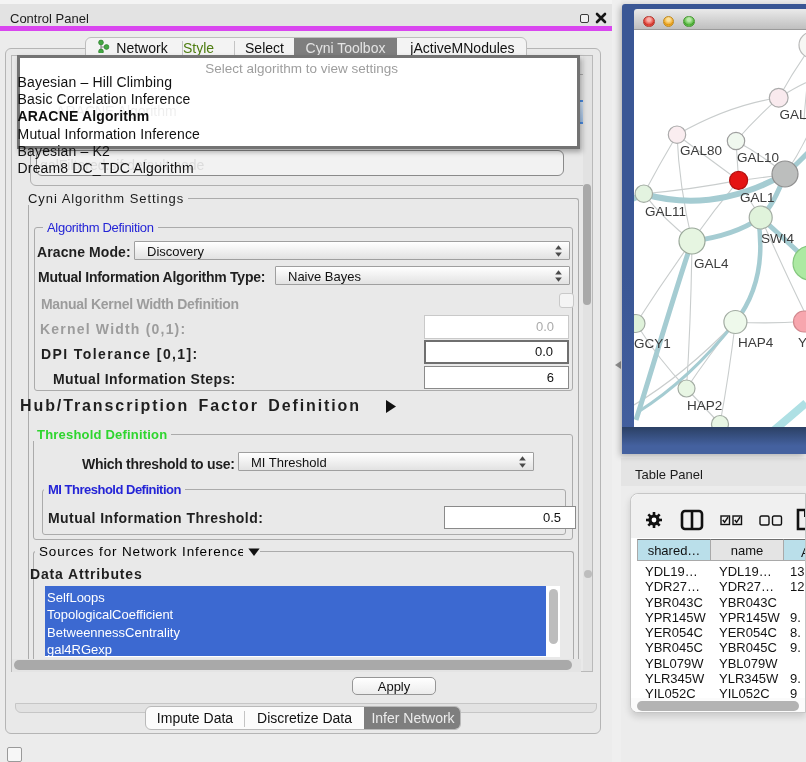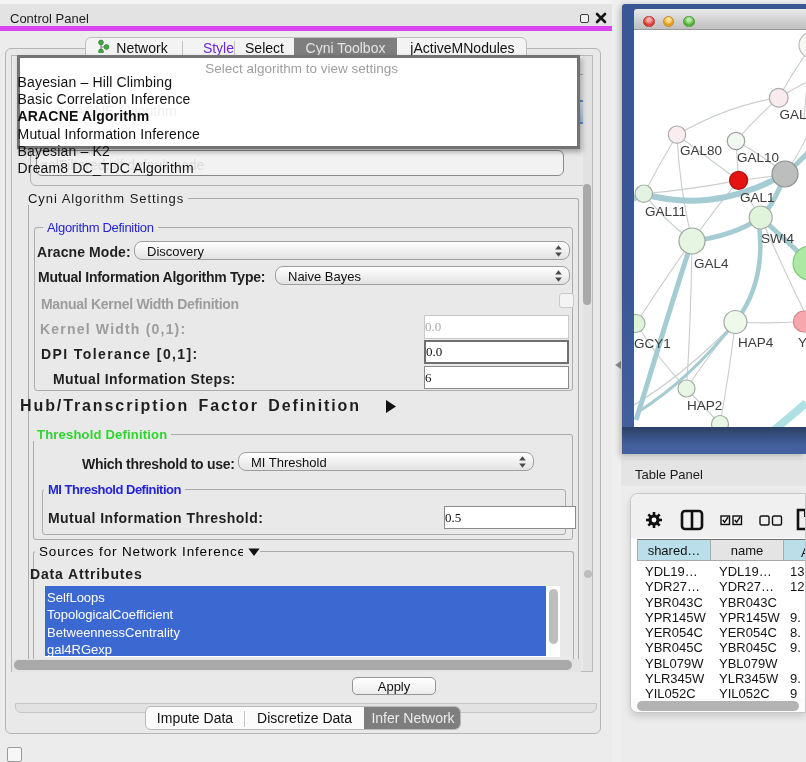--- a/index.html
+++ b/index.html
@@ -2,47 +2,47 @@
 <html><head>
 <meta charset="utf-8">
 <style>
 * { margin:0; padding:0; box-sizing:border-box; }
 html,body { width:806px; height:762px; overflow:hidden; }
 body { font-family:"Liberation Sans", sans-serif; background:#ECECEC; position:relative; }
 .abs { position:absolute; }
 .lbl { position:absolute; font-size:14px; font-weight:bold; color:#1F1F1F; white-space:nowrap; letter-spacing:0.1px; }
 .grp { position:absolute; border:1px solid #ABABAB; border-radius:3px; }
 .gtl { position:absolute; background:#E9E9E9; padding:0 4px; font-size:12.5px; white-space:nowrap; line-height:13px; }
-.combo { position:absolute; border:1px solid #9F9F9F; border-radius:8px;
+.combo { position:absolute; border:1px solid #9F9F9F; border-radius:1px;
   background:linear-gradient(#FFFFFF,#F2F2F2 45%,#E2E2E2); font-size:13px; color:#111;text-align:right; }
 .combo .t { position:absolute; left:12px; top:50%; transform:translateY(-50%); white-space:nowrap; }
 .combo svg.ar { position:absolute; right:6px; top:50%; transform:translateY(-50%); }
-.inp { position:absolute; background:#fff; font-size:13px; color:#111; text-align:left;
-  padding-right:14px; line-height:21px;font-family:Liberation Serif, serif; }
+.inp { position:absolute; background:#fff; font-size:13px; color:#111; text-align:right;
+  padding-right:14px; line-height:21px; }
 </style>
 </head>
 <body>
 
 <div class="abs" style="left:0;top:0;width:613px;height:762px;background:#ECECEC;">
   <div class="abs" style="left:0;top:0;width:613px;height:4px;background:#F4F4F4;"></div>
 
   <div class="abs" style="left:0;top:4px;width:613px;height:27px;background:#E3E3E3;border-bottom:5px solid #d946ef;">
     <div class="abs" style="left:10px;top:7px;font-size:13px;color:#1C1C1C;">Control Panel</div>
     <div class="abs" style="left:580px;top:10px;width:9px;height:9px;border:1.5px solid #3A3A3A;border-radius:2px;background:#F0F0F0;"></div>
     <svg class="abs" style="left:595px;top:8px;" width="12" height="12" viewBox="0 0 12 12">
       <path d="M2 2 L10 10 M10 2 L2 10" stroke="#151515" stroke-width="2.6" stroke-linecap="round"></path>
     </svg>
   </div>
 
   <div class="abs" style="left:5px;top:48px;width:596px;height:686px;background:#E9E9E9;border:1px solid #B5B5B5;border-radius:6px;"></div>
 
   <div class="abs" style="left:85px;top:37px;width:442px;height:21px;background:#F3F3F3;border:1px solid #BDBDBD;border-radius:6px 6px 0 0;overflow:hidden;font-size:14px;">
     <div class="abs" style="left:0;top:0;width:96px;height:21px;color:#111;line-height:21px;text-align:center;padding-left:16px;">Network</div>
     <div class="abs" style="left:96px;top:3px;width:1px;height:15px;background:#C4C4C4;"></div>
-    <div class="abs" style="left:97px;top:0;width:51px;height:21px;color:#6d28d9;line-height:21px;text-align:right;">Style</div>
+    <div class="abs" style="left:97px;top:0;width:51px;height:21px;color:#4d7c0f;line-height:21px;text-align:left;">Style</div>
     <div class="abs" style="left:148px;top:3px;width:1px;height:15px;background:#C4C4C4;"></div>
     <div class="abs" style="left:149px;top:0;width:59px;height:21px;color:#111;line-height:21px;text-align:center;">Select</div>
     <div class="abs" style="left:208px;top:0;width:103px;height:21px;background:#7E7E7E;color:#E4E4E4;line-height:21px;text-align:center;">Cyni Toolbox</div>
     <div class="abs" style="left:311px;top:0;width:131px;height:21px;color:#111;line-height:21px;text-align:center;">jActiveMNodules</div>
   </div>
 
   <svg class="abs" style="left:97px;top:39px;" width="13" height="14" viewBox="0 0 13 14">
     <path d="M4 4 V12 M4 8 H9" stroke="#888" stroke-width="1.2" fill="none"></path>
     <circle cx="4" cy="3.5" r="2.4" fill="#43A843" stroke="#2B7C2B" stroke-width="0.7"></circle>
     <circle cx="9.5" cy="8" r="2.4" fill="#43A843" stroke="#2B7C2B" stroke-width="0.7"></circle>

